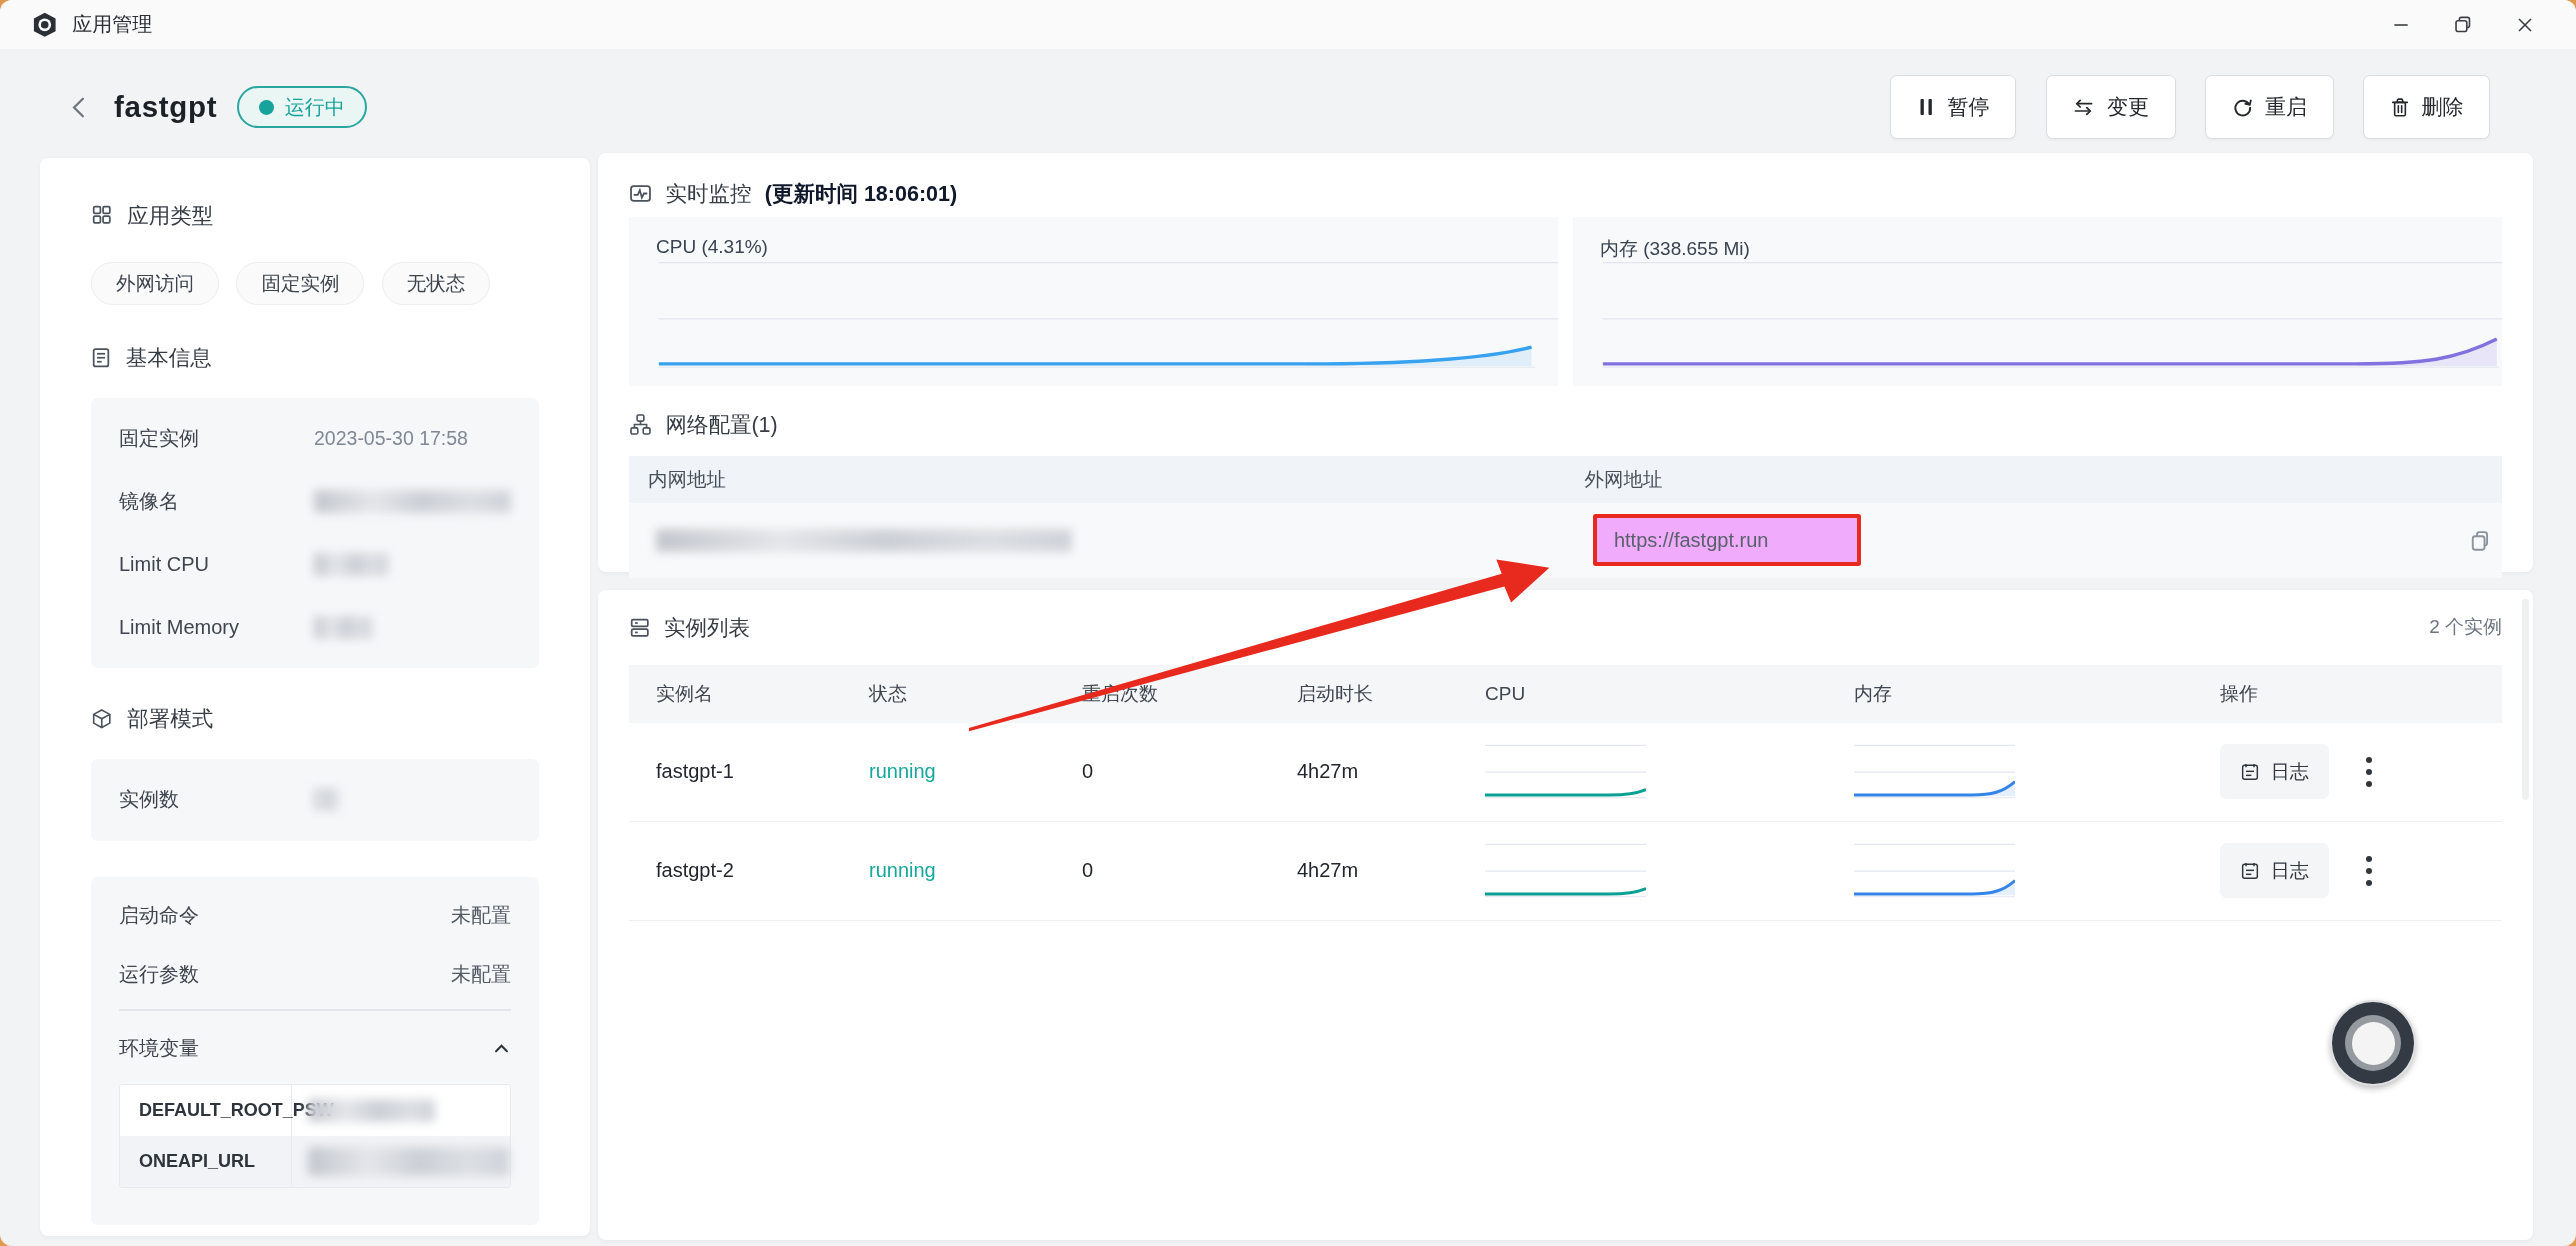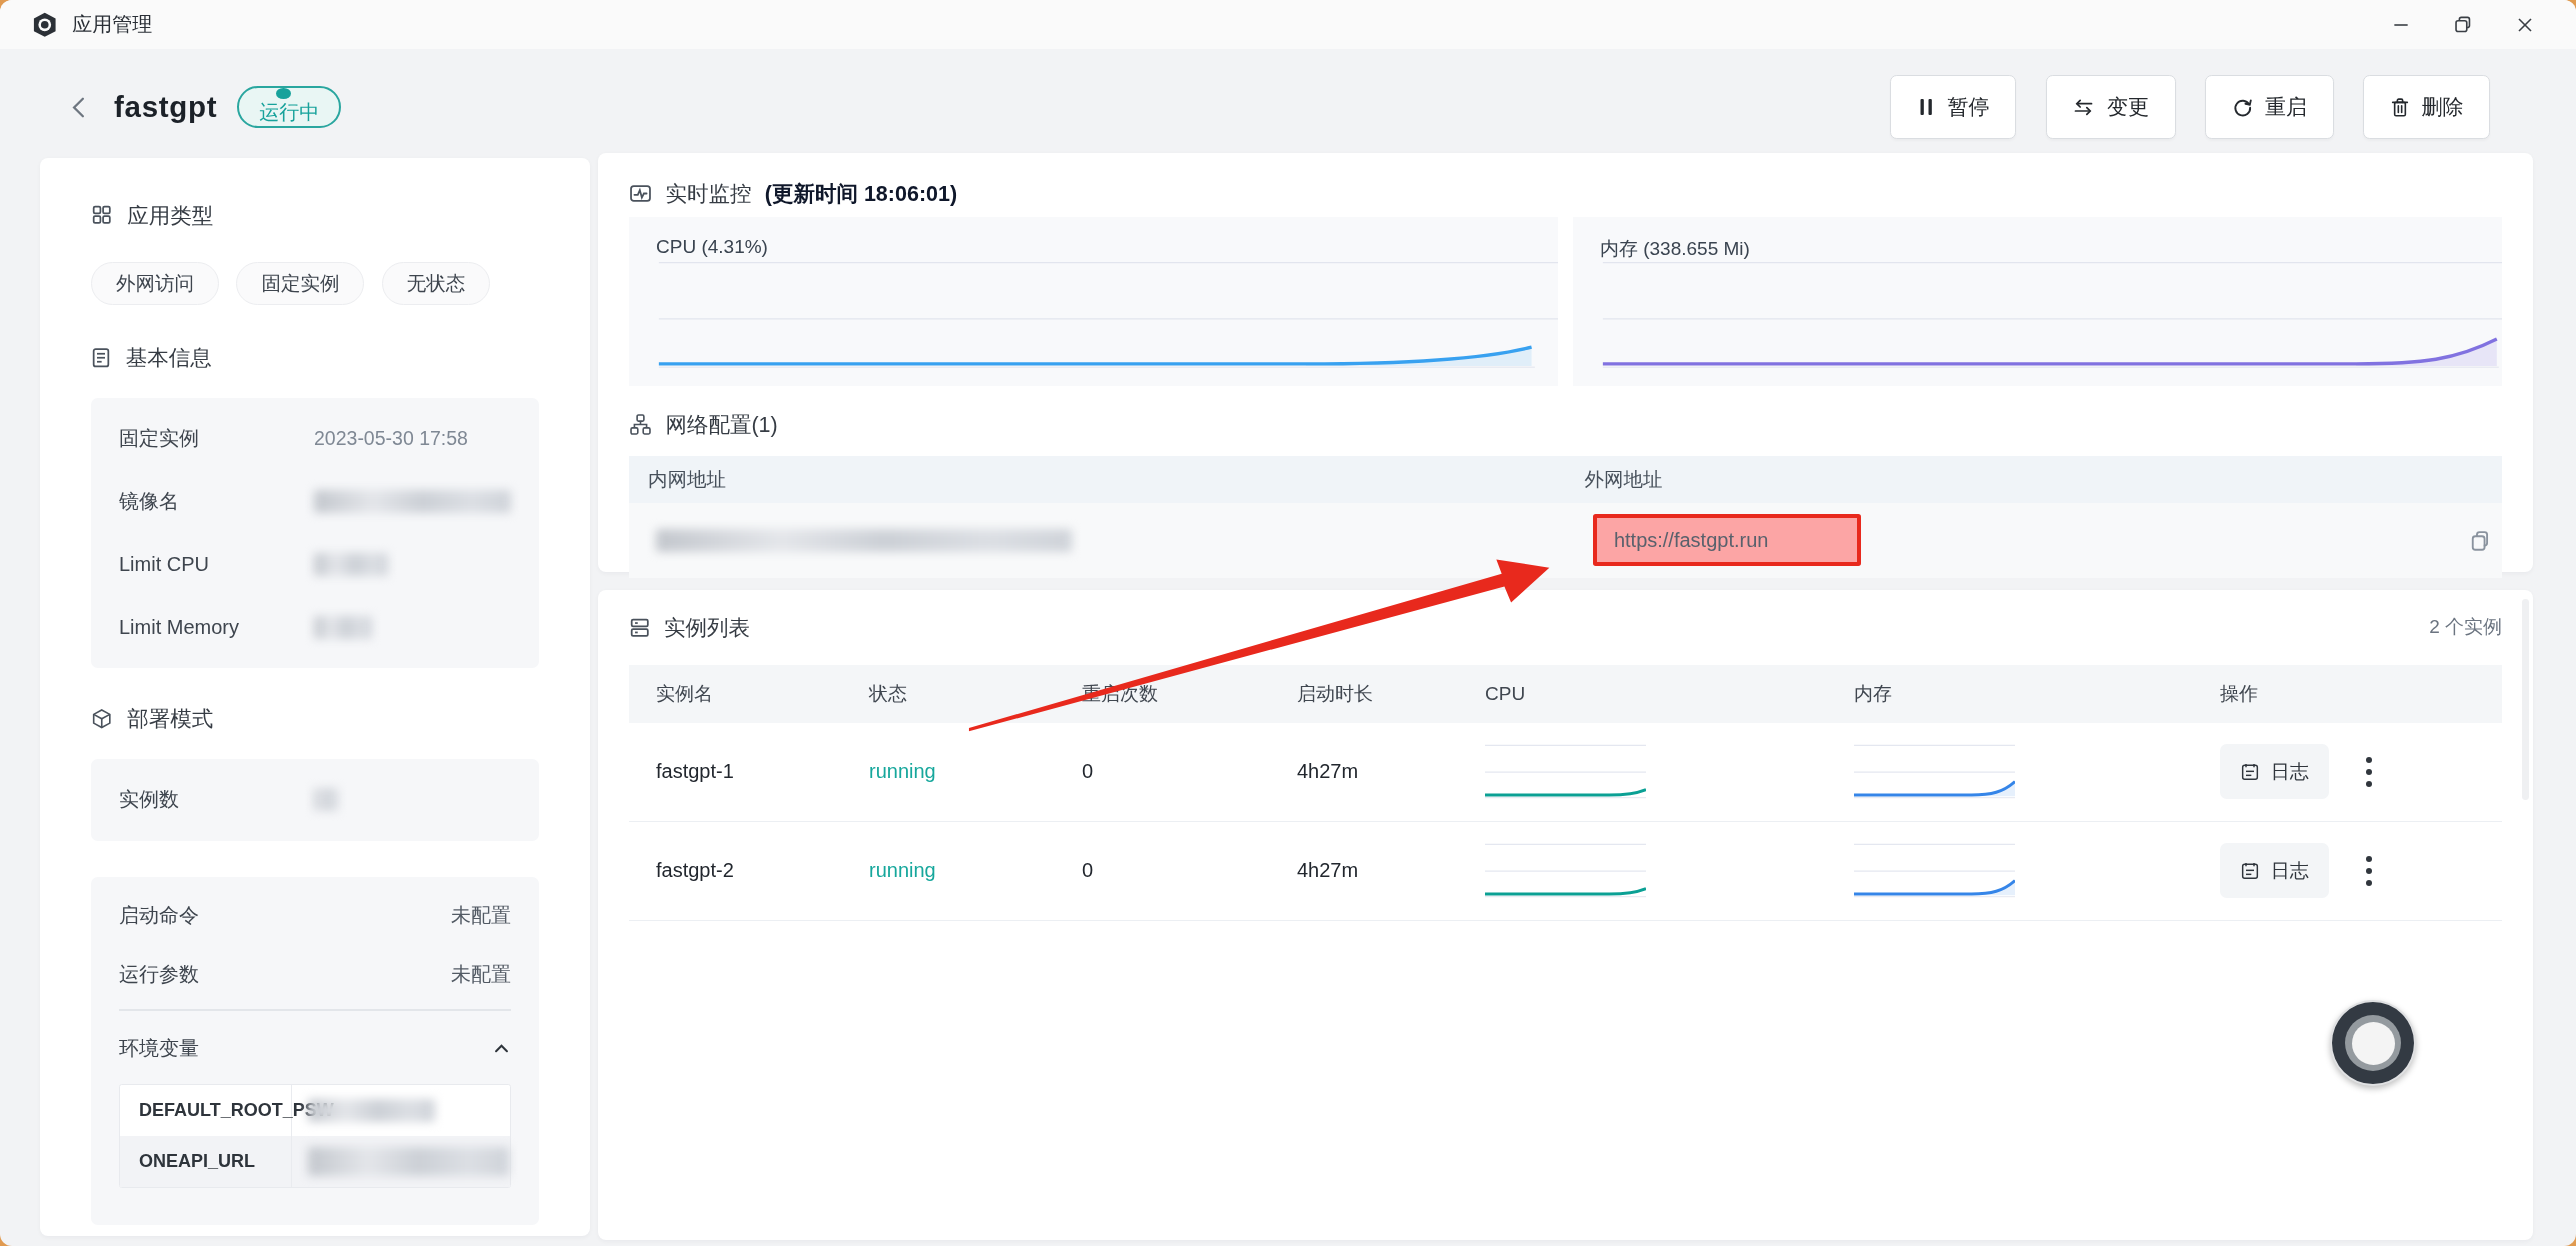--- a/index.html
+++ b/index.html
@@ -11,21 +11,21 @@
   .titlebar { height:49px; background:#FAFAFA; display:flex; align-items:center; padding:0 20px 0 32px; }
   .logo { width:25.5px; height:25.5px; margin-right:14.8px; }
   .tb-title { font-size:20px; color:#2A2F36; }
   .win-controls { margin-left:auto; display:flex; }
   .win-btn { width:62px; height:49px; display:flex; align-items:center; justify-content:center; background:transparent; border:none; cursor:pointer; color:#3A3F45; }
 
   
   .page-header { display:flex; align-items:center; padding:29.5px 86px 0 64px; height:87px; }
   .back-btn { width:31px; height:31px; display:flex; align-items:center; justify-content:center; color:#6E7680; cursor:pointer; }
   .app-title { font-size:29.5px; font-weight:700; color:#1C2128; margin-left:19px; letter-spacing:0.7px; }
-  .badge { display:flex; align-items:center; margin-left:20px; height:42px; padding:0 20px; border:2px solid #2AA69F; border-radius:23px; background:#E9F6F4; color:#17A29B; font-size:20px;flex-direction:column; }
+  .badge { display:flex; align-items:center; margin-left:20px; height:42px; padding:0 20px; border:2px solid #2AA69F; border-radius:23px; background:#E9F6F4; color:#17A29B; font-size:20px; }
   .badge .dot { width:14.8px; height:14.8px; border-radius:50%; background:#17A29B; margin-right:10.7px; }
   .actions { margin-left:auto; display:flex; gap:29.5px; }
   .act-btn { height:64px; min-width:121px; padding:0 25.5px; background:#fff; border:1.3px solid #DADDE1; border-radius:6.7px; display:flex; align-items:center; gap:12px; font-size:21px; color:#24282D; cursor:pointer; box-shadow:0 1.3px 2.7px rgba(0,0,0,0.03); }
   .act-btn svg { flex:none; }
 
   
   .content { display:flex; gap:8px; padding:17.4px 43px 0 40px; align-items:center; }
 
   
   .sidebar { width:550px; flex:none; background:#fff; border-radius:8px; padding:43px 51px 20px 51px; height:1078px; overflow:hidden; box-shadow:0 1.3px 4px rgba(20,30,40,0.04); }
@@ -61,21 +61,21 @@
   .chart-panel { flex:1; background:#F8F9FB; position:relative; }
   .chart-label { position:absolute; left:27px; top:19px; font-size:19px; color:#3A4450; }
   .chart-panel svg.spark { position:absolute; inset:0; width:100%; height:100%; }
 
   .net-title { margin-top:21.5px; }
   .net-table { margin-top:13.4px; }
   .net-header { display:flex; background:#F0F4F8; height:47px; align-items:center; font-size:19.5px; color:#47505B; }
   .net-header .col { width:50%; padding-left:19px; }
   .net-row { display:flex; background:#F8F9FA; height:75px; align-items:center; font-size:19.5px; }
   .net-row .col { width:50%; padding-left:27px; display:flex; align-items:center; }
-  .url-box { border:4.7px solid #E8291D; border-radius:2.7px; background:#fca5a5; padding:10.7px 17.4px; min-width:268px; font-size:20px; color:#59616C; }
+  .url-box { border:4.7px solid #E8291D; border-radius:2.7px; background:#f0abfc; padding:10.7px 17.4px; min-width:268px; font-size:20px; color:#59616C; }
   .copy-btn { margin-left:auto; margin-right:9.4px; color:#8A939E; cursor:pointer; display:flex; }
 
   
   .card-instances { height:650px; padding:20px 31px; }
   .inst-title-row { display:flex; align-items:center; }
   .inst-count { margin-left:auto; font-size:19px; color:#6B7480; }
   .inst-table { margin-top:20px; }
   .inst-grid { display:grid; grid-template-columns:213px 213px 215px 188px 369px 366px auto; align-items:center; }
   .inst-header { background:#F4F6F8; height:58px; font-size:19px; color:#404750; }
   .inst-header > div { padding-left:27px; }

